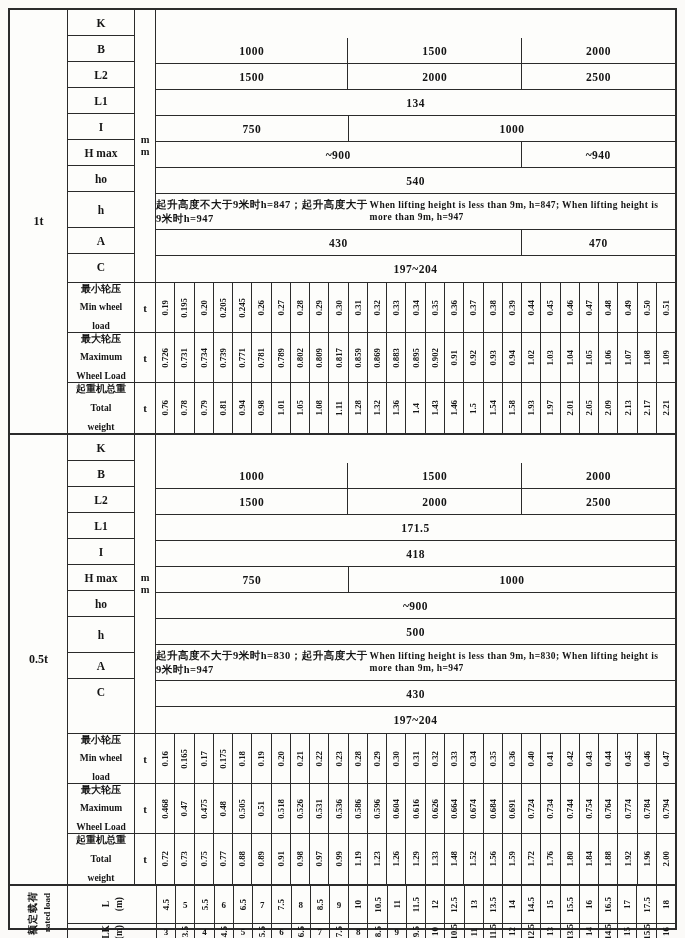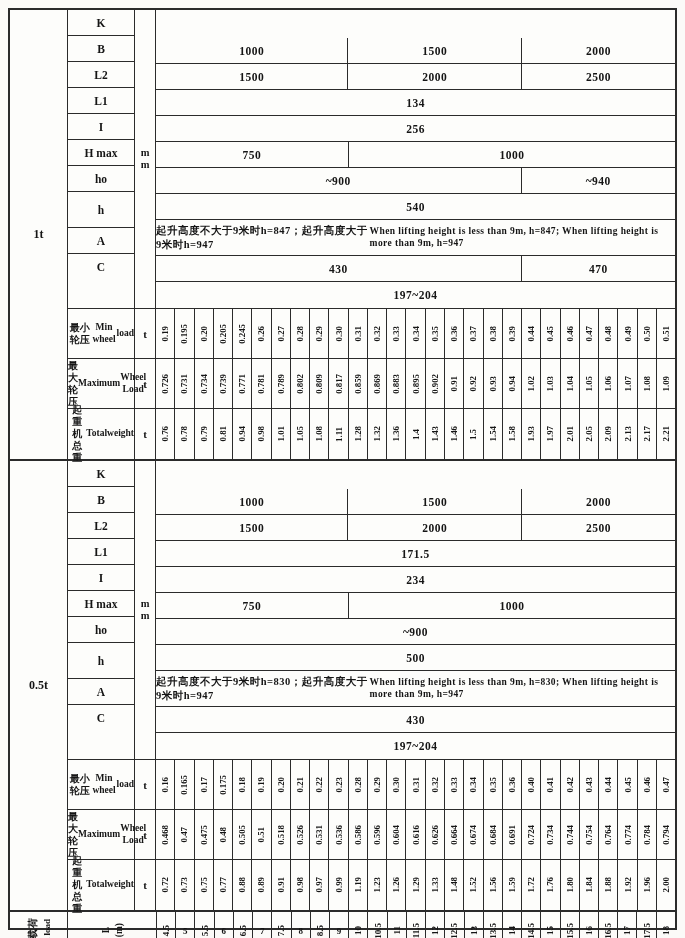--- a/index.html
+++ b/index.html
@@ -41,21 +41,21 @@
     font-weight: bold; font-size: 11.5px; letter-spacing: 0.5px;
   }
   .dcell:last-child { border-right: none; }
   .hcell { flex-direction: row; line-height: 1.25; }
   .hline1 { font-size: 10.5px; font-weight: bold; }
   .hline2 { font-size: 9.5px; font-weight: bold; letter-spacing: 0.4px; }
   .load-row { display: flex; height: 50px; min-height: 50px; border-bottom: 1px solid #2b2b2b; }
   .load-row:last-child { border-bottom: none; }
   .load-label {
     width: 67px; border-right: 1px solid #2b2b2b;
-    display: flex; flex-direction: row; align-items: center; justify-content: space-between;
+    display: flex; flex-direction: column; align-items: center; justify-content: space-between;
     font-weight: bold; font-size: 9.5px; line-height: 1.2; text-align: center;
   }
   .load-label .cn { font-size: 10px; }
   .load-unit {
     width: 21px; border-right: 1px solid #2b2b2b;
     display: flex; align-items: center; justify-content: center;
     font-weight: bold; font-size: 11px;
   }
   .load-vals { flex: 1; display: flex; }
   .vcell {
@@ -116,23 +116,20 @@
             </div>
           <div class="drow r-std">
               <div class="dcell" style="flex-grow: 10;">1500</div>
               <div class="dcell" style="flex-grow: 9;">2000</div>
               <div class="dcell" style="flex-grow: 8;">2500</div>
             </div>
           <div class="drow r-std">
               <div class="dcell" style="flex-grow: 27;">134</div>
             </div>
           <div class="drow r-std">
-              <div class="dcell" style="flex-grow: 27;">256</div>
-            </div>
-          <div class="drow r-std">
               <div class="dcell" style="flex-grow: 10;">750</div>
               <div class="dcell" style="flex-grow: 17;">1000</div>
             </div>
           <div class="drow r-std">
               <div class="dcell" style="flex-grow: 19;">~900</div>
               <div class="dcell" style="flex-grow: 8;">~940</div>
             </div>
           <div class="drow r-std">
               <div class="dcell" style="flex-grow: 19;">540</div>
             </div>
@@ -457,21 +454,21 @@
             </div>
           <div class="drow r-std">
               <div class="dcell" style="flex-grow: 10;">1500</div>
               <div class="dcell" style="flex-grow: 9;">2000</div>
               <div class="dcell" style="flex-grow: 8;">2500</div>
             </div>
           <div class="drow r-std">
               <div class="dcell" style="flex-grow: 27;">171.5</div>
             </div>
           <div class="drow r-std">
-              <div class="dcell" style="flex-grow: 27;">234</div>
+              <div class="dcell" style="flex-grow: 27;">418</div>
             </div>
           <div class="drow r-std">
               <div class="dcell" style="flex-grow: 10;">750</div>
               <div class="dcell" style="flex-grow: 17;">1000</div>
             </div>
           <div class="drow r-std">
               <div class="dcell" style="flex-grow: 27;">~900</div>
             </div>
           <div class="drow r-std">
               <div class="dcell" style="flex-grow: 27;">500</div>

